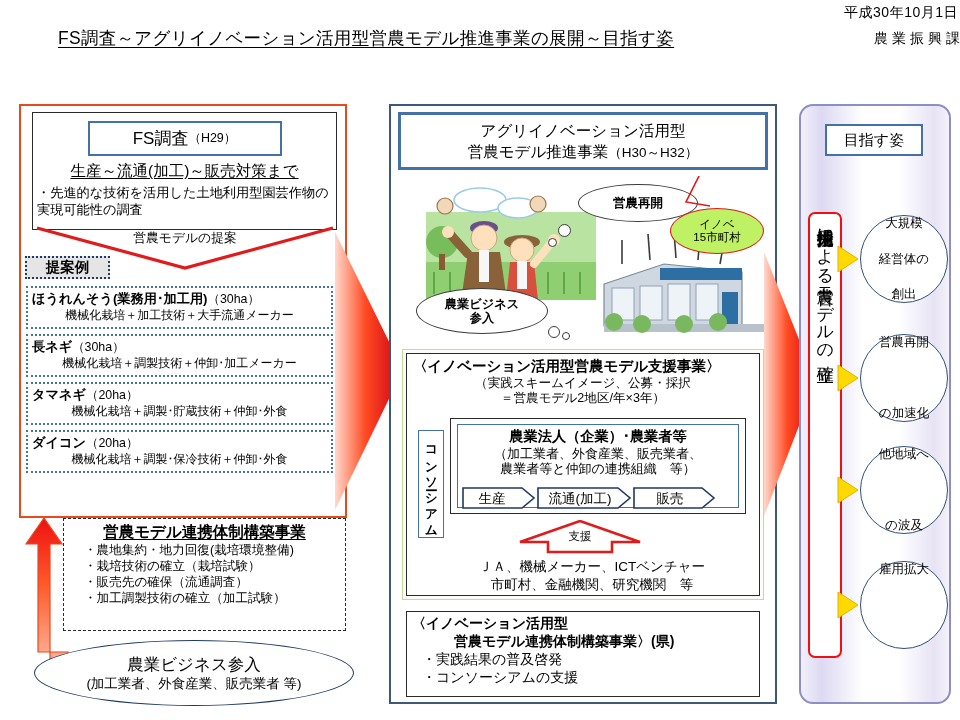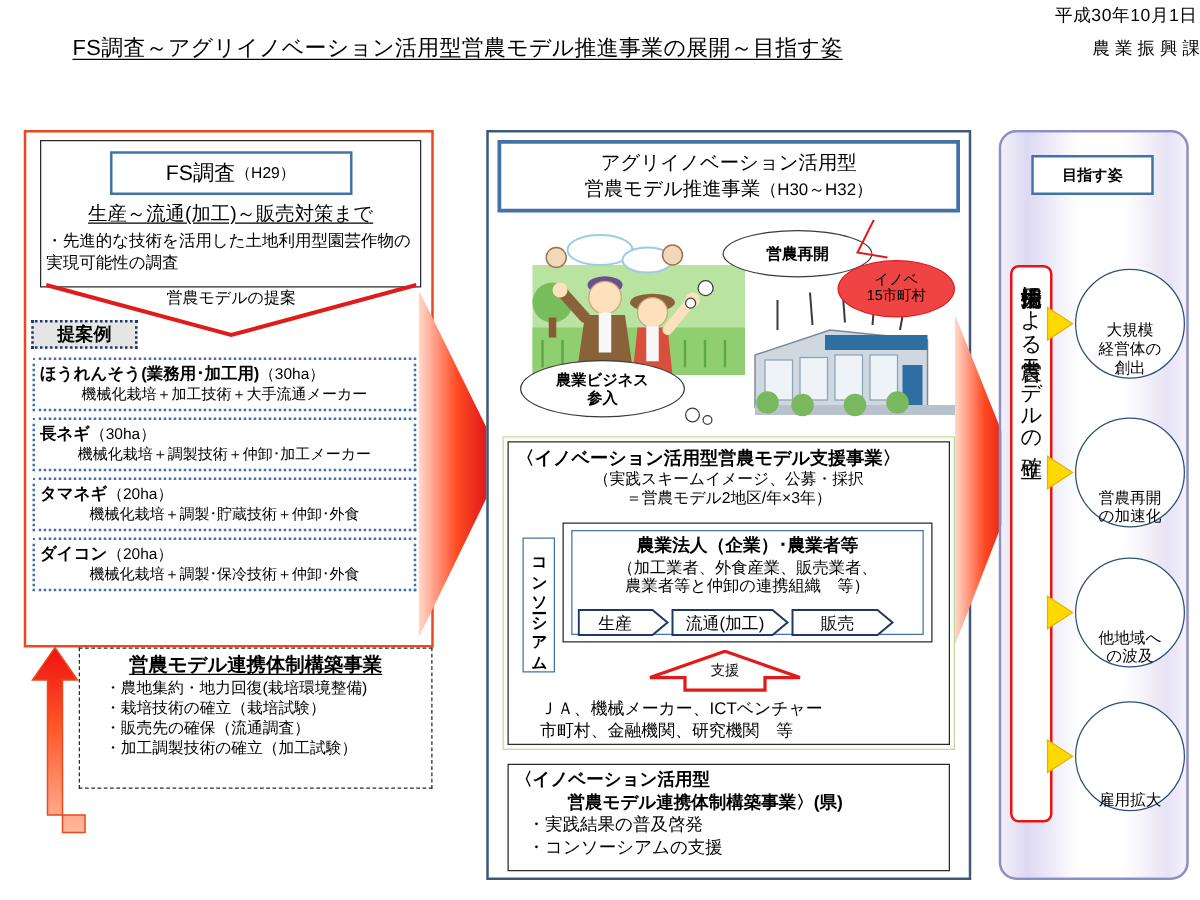--- a/index.html
+++ b/index.html
@@ -99,21 +99,21 @@
     position:absolute;background:#fff;border:1.6px solid #3b3b3b;border-radius:50%;
     display:flex;align-items:center;justify-content:center;font-size:12.5px;font-weight:bold;
   }
   .bub-a{left:180px;top:8px;width:118px;height:36px;}
   .bub-b{left:18px;top:112px;width:130px;height:44px;font-weight:bold;font-size:12.2px;
          flex-direction:column;line-height:1.15;align-items:center;}
   .dot{position:absolute;border:1.4px solid #3b3b3b;border-radius:50%;background:#fff;}
 
   .inobe{
     position:absolute;left:272px;top:32px;width:92px;height:44px;
-    border:1.5px solid #e01b1b;border-radius:50%;background:#ef4444;
+    border:1.5px solid #e01b1b;border-radius:50%;background:#bef264;
     display:flex;flex-direction:column;align-items:center;justify-content:center;
     font-size:11.5px;line-height:1.12;
   }
 
   .green-box{
     position:absolute;left:402px;top:349px;width:362px;height:251px;
     border:1.6px solid #c3dba0;background:#fbfdf6;box-sizing:border-box;
   }
   .green-inner{
     position:absolute;left:406px;top:353px;width:354px;height:243px;
@@ -143,55 +143,55 @@
   .hj-t{font-size:14.2px;font-weight:bold;text-align:center;}
   .hj-s{font-size:13px;text-align:center;line-height:1.18;}
 
   .flowrow{position:absolute;left:462px;top:487px;width:272px;height:22px;}
 
   .shien{position:absolute;left:480px;top:520px;width:200px;height:34px;}
   .shien-lbl{
     position:absolute;left:0;top:9px;width:200px;text-align:center;font-size:11.5px;
   }
   .ja-line{
-    position:absolute;left:432px;top:558px;width:320px;
+    position:absolute;left:432px;top:558px;width:320px;text-align:center;
     font-size:13.5px;line-height:1.3;
   }
 
   .renkei{
     position:absolute;left:406px;top:611px;width:354px;height:86px;
     border:1.3px solid #2a2a2a;background:#fff;box-sizing:border-box;padding:3px 5px;
   }
   .rk-1{font-size:14px;font-weight:bold;}
   .rk-2{font-size:14px;font-weight:bold;margin-left:42px;}
   .rk-b{font-size:14px;margin-left:10px;line-height:1.28;}
 
   
   .right-panel{
     position:absolute;left:799px;top:104px;width:152px;height:600px;
     border:2px solid #8d8ec6;border-radius:14px;box-sizing:border-box;
     background:linear-gradient(90deg,#f2f0fa 0%,#ddd9f2 14%,#ffffff 42%,#ffffff 66%,#e7e3f4 90%,#f4f2fb 100%);
   }
   .right-title{
     position:absolute;left:825px;top:124px;width:98px;height:32px;
     border:2.2px solid #4472a8;background:#fff;box-sizing:border-box;
-    display:flex;align-items:center;justify-content:center;font-size:12px;font-weight:bold;
+    display:flex;align-items:center;justify-content:center;font-size:15px;font-weight:normal;
   }
   .vert-bar{
     position:absolute;left:808px;top:212px;width:34px;height:446px;
     border:2.5px solid #ee1111;border-radius:7px;background:#fff;box-sizing:border-box;
     display:flex;align-items:flex-start;justify-content:center;padding-top:3px;
   }
   .vert-bar span{
     writing-mode:vertical-rl;font-size:17px;line-height:1.02;letter-spacing:0px;
   }
   .circ{
     position:absolute;left:860px;width:88px;height:88px;
     border:1.8px solid #2e5077;border-radius:50%;background:#fff;box-sizing:border-box;
-    display:flex;flex-direction:column;align-items:center;justify-content:flex-end;
+    display:flex;flex-direction:column;align-items:center;justify-content:space-between;
     font-size:12.5px;line-height:1.2;text-align:center;
   }
   .c1{top:215px;} .c2{top:334px;} .c3{top:446px;} .c4{top:561px;}
   .ybullet{position:absolute;left:836px;width:24px;height:30px;}
   .y1{top:244px;} .y2{top:363px;} .y3{top:475px;} .y4{top:590px;}
 
   .big-arrow{position:absolute;}
   .arrow-lc{left:333px;top:228px;width:72px;height:286px;}
   .arrow-cr{left:762px;top:248px;width:56px;height:272px;}
 </style>
@@ -255,20 +255,24 @@
     <defs>
       <linearGradient id="gUp" x1="0" y1="1" x2="0" y2="0">
         <stop offset="0%" stop-color="#ffb9a0"></stop>
         <stop offset="55%" stop-color="#ff5a2a"></stop>
         <stop offset="100%" stop-color="#ee1111"></stop>
       </linearGradient>
     </defs>
     <path d="M46,152 L46,138 L16,138 L16,30 L4,30 L22,4 L40,30 L28,30 L28,152 Z" fill="url(#gUp)" stroke="#e8491d" stroke-width="1.2"></path>
   </svg>
 
+  <div class="ellipse-box">
+    <div class="ellipse-t1">農業ビジネス参入</div>
+    <div class="ellipse-t2">(加工業者、外食産業、販売業者 等)</div>
+  </div>
 
   <svg class="big-arrow arrow-lc" viewBox="0 0 72 286">
     <defs>
       <linearGradient id="gLC" x1="0" y1="0" x2="1" y2="0">
         <stop offset="0%" stop-color="#ffd9cc"></stop>
         <stop offset="45%" stop-color="#ff4a22"></stop>
         <stop offset="78%" stop-color="#e01b1b"></stop>
         <stop offset="100%" stop-color="#f0a070"></stop>
       </linearGradient>
     </defs>

